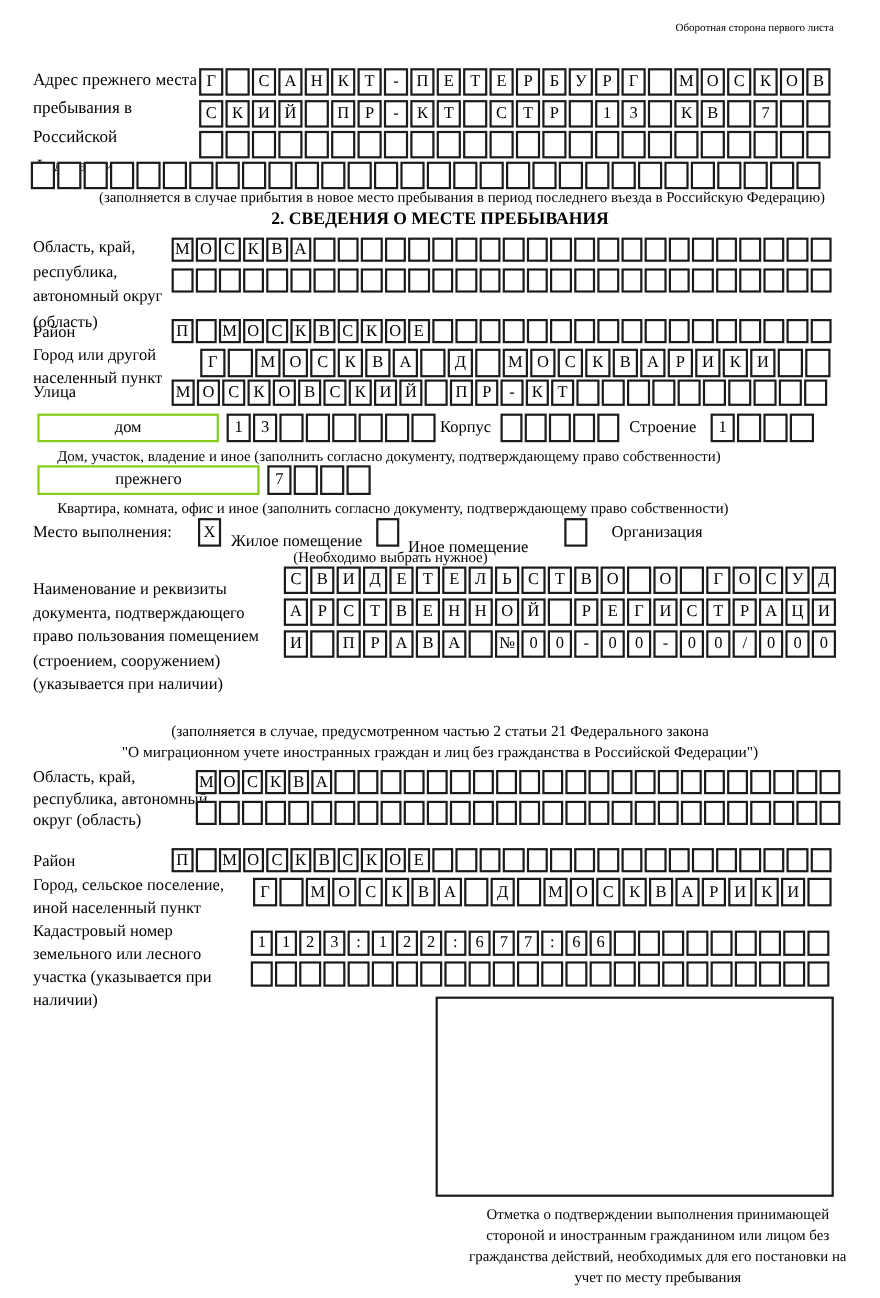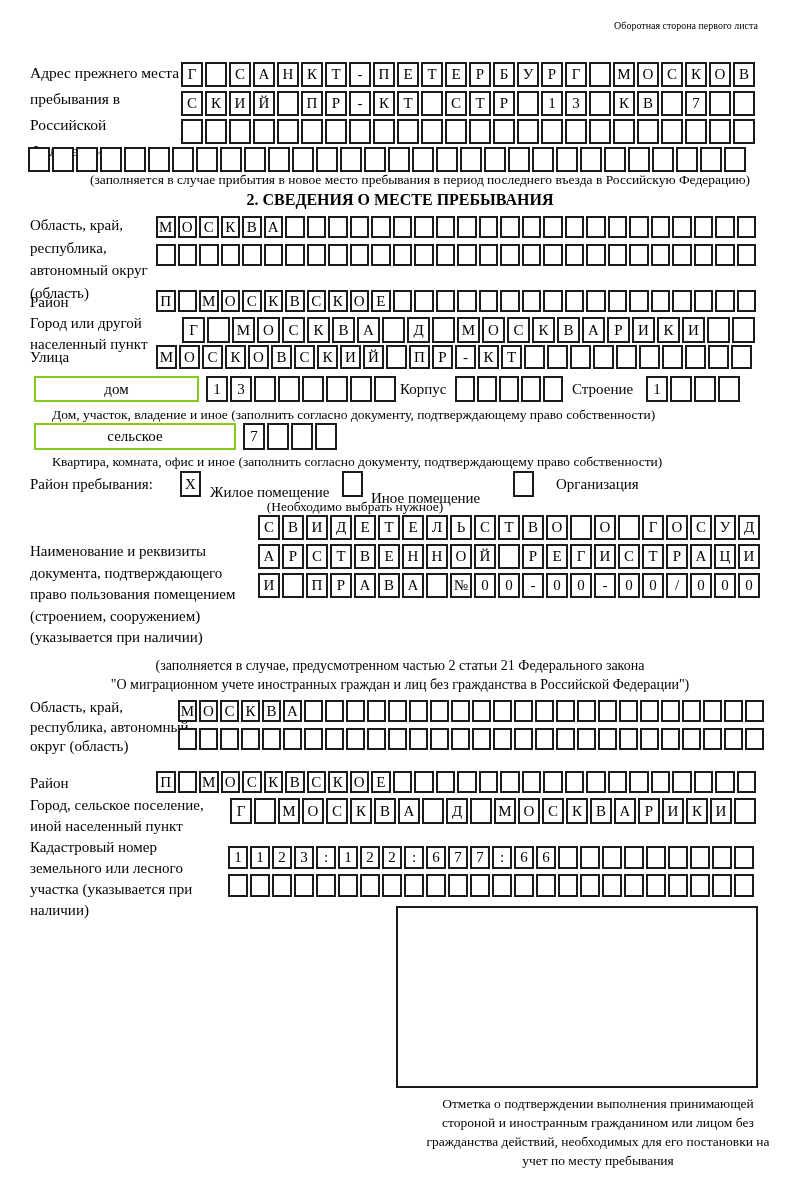--- a/index.html
+++ b/index.html
@@ -323,39 +323,39 @@
     </div>
   <div class="lbl" style="top:379px; left:572px;">Строение</div>
   <div class="cellrow" style="top:376px; left:646px; --cw:22px; --ch:26px;">
       <span class="cell">1</span>
       <span class="cell"></span>
       <span class="cell"></span>
       <span class="cell"></span>
     </div>
   <div class="cap" style="top:407px; left:32px;">Дом, участок, владение и иное (заполнить согласно документу, подтверждающему право собственности)</div>
 
-  <div class="wbox" style="top:423px; left:34px; width:202px; height:27px;">сельское</div>
+  <div class="wbox" style="top:423px; left:34px; width:202px; height:27px;">прежнего</div>
   <div class="cellrow" style="top:423px; left:243px; --cw:22px; --ch:27px;">
       <span class="cell">7</span>
       <span class="cell"></span>
       <span class="cell"></span>
       <span class="cell"></span>
     </div>
   <div class="cap" style="top:454px; left:32px;">Квартира, комната, офис и иное (заполнить согласно документу, подтверждающему право собственности)</div>
 
-  <div class="lbl" style="top:474px; left:30px;">Район пребывания:</div>
+  <div class="lbl" style="top:474px; left:30px;">Место выполнения:</div>
   <span class="checkbox" style="top:471px; left:180px;">X</span>
   <div class="lbl" style="top:482px; left:210px;">Жилое помещение</div>
   <span class="checkbox" style="top:471px; left:342px;"></span>
   <div class="lbl" style="top:474px; left:371px;margin-top:14px;">Иное помещение</div>
   <span class="checkbox" style="top:471px; left:513px;"></span>
   <div class="lbl" style="top:474px; left:556px;">Организация</div>
   <div class="cap" style="top:499px; left:140px; width:390px; text-align:center;">(Необходимо выбрать нужное)</div>
 
-  <div class="lbl" style="top:541px; left:30px; width:222px; line-height:21.5px;">Наименование и реквизиты документа, подтверждающего право пользования помещением (строением, сооружением) (указывается при наличии)</div>
+  <div class="lbl" style="top:526px; left:30px; width:222px; line-height:21.5px;">Наименование и реквизиты документа, подтверждающего право пользования помещением (строением, сооружением) (указывается при наличии)</div>
   <div class="cellrow" style="top:515px; left:258px; --cw:22px; --ch:25px;">
       <span class="cell">С</span>
       <span class="cell">В</span>
       <span class="cell">И</span>
       <span class="cell">Д</span>
       <span class="cell">Е</span>
       <span class="cell">Т</span>
       <span class="cell">Е</span>
       <span class="cell">Л</span>
       <span class="cell">Ь</span>

